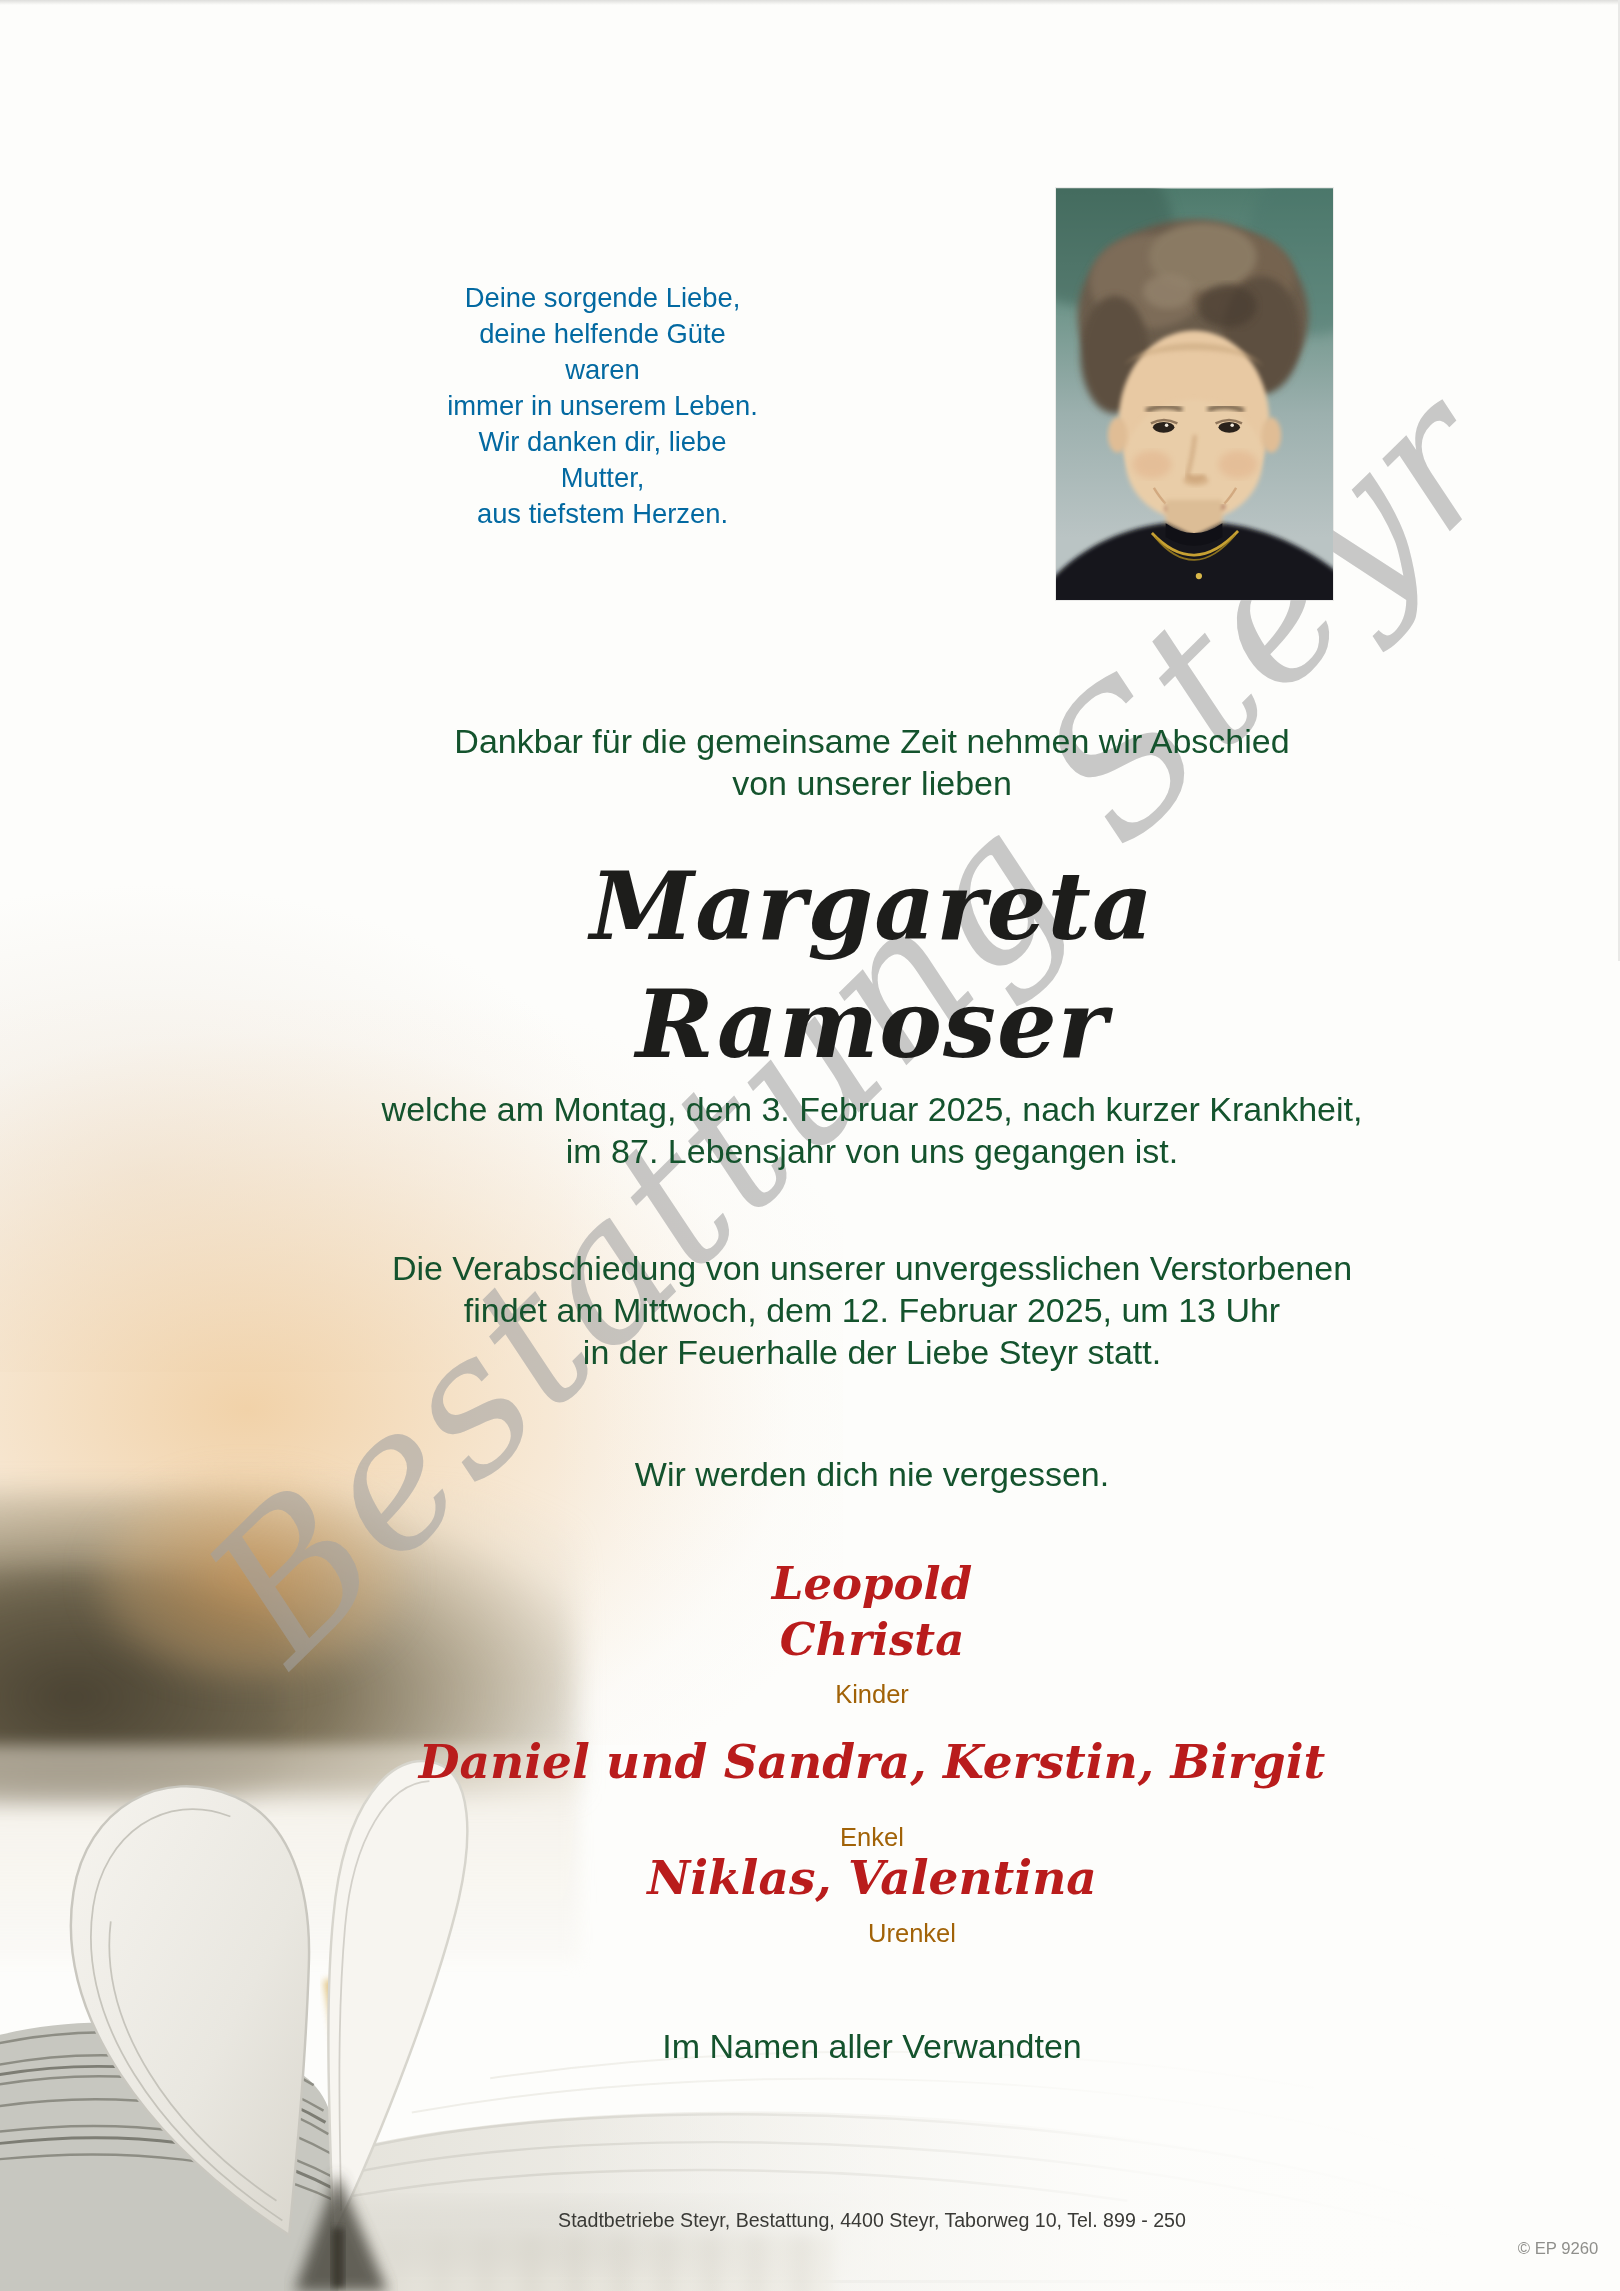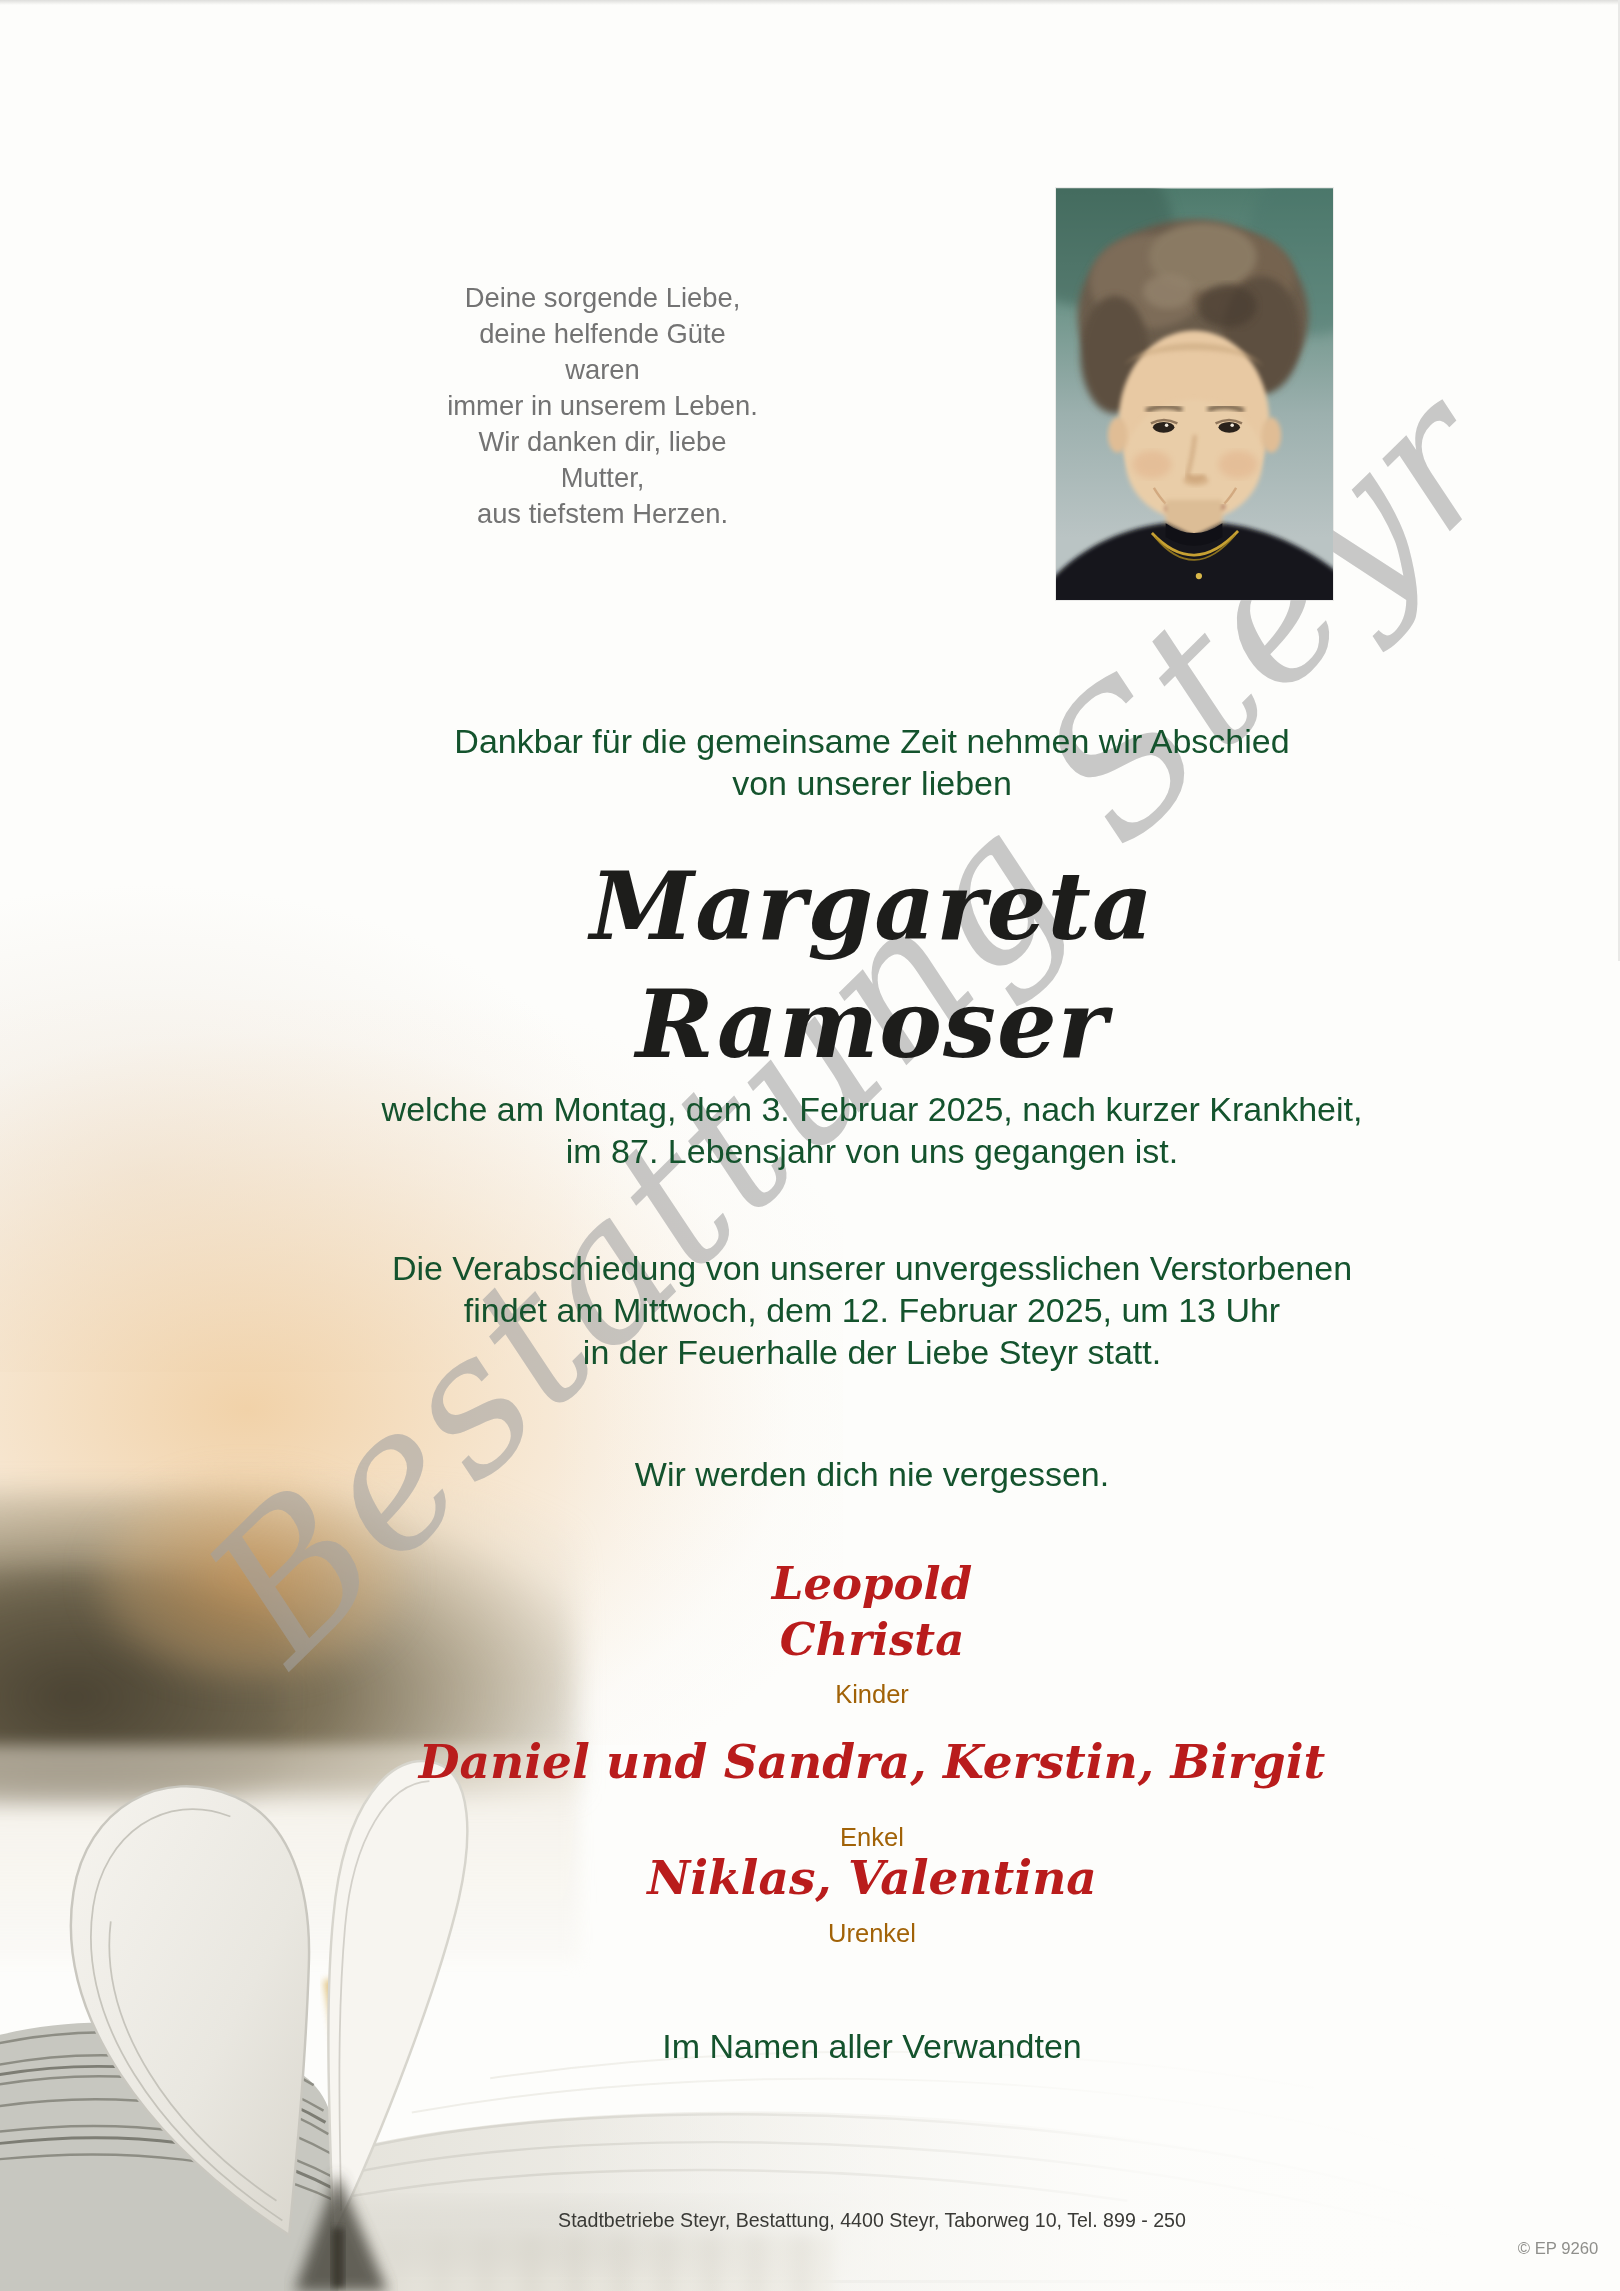--- a/index.html
+++ b/index.html
@@ -44,21 +44,21 @@
   .watermark{
     position:absolute;left:245px;top:1514px;z-index:2;
     font-family:"DejaVu Serif", serif; font-style:italic;
     font-size:191px; line-height:1.15; white-space:nowrap;
     color:#a2a2a2; opacity:.58; letter-spacing:3.9px;
     transform:rotate(-44.5deg); transform-origin:left center;
   }
 
   
   .txt{position:absolute;z-index:3;text-align:center;}
-  .poem{left:441px;top:280px;width:323px;font-size:27.4px;line-height:36px;color:#737373;}
+  .poem{left:441px;top:280px;width:323px;font-size:27.4px;line-height:36px;color:#0369a1;}
   .col{left:333px;width:1078px;}
   .body-line{font-size:34px;line-height:42px;color:#14532d;}
   .intro{top:720px;}
   .deceased-name{
     top:848px;
     font-family:"DejaVu Serif", serif;font-style:italic;font-weight:bold;
     font-size:94px;color:#1d1d1b;word-spacing:25.5px;letter-spacing:1px;line-height:1.25;
   }
   .passing{top:1088px;}
   .farewell{top:1247px;}
@@ -67,21 +67,21 @@
     font-family:"DejaVu Serif", serif;font-style:italic;font-weight:bold;
     color:#b91c1c;line-height:1.25;
   }
   .mourner-1{top:1556px;font-size:45px;}
   .mourner-2{top:1612px;font-size:45px;}
   .relation{font-size:25.5px;color:#a16207;line-height:1.3;}
   .relation-1{top:1678px;}
   .mourner-3{top:1733px;font-size:47px;}
   .relation-2{top:1821px;}
   .mourner-4{top:1849px;font-size:47px;}
-  .relation-3{top:1917px;}
+  .relation-3{top:1917px;padding-left:40px;}
   .closing{top:2025px;}
   .footer{top:2209px;font-size:19.6px;color:#3a3a36;}
   .print-code{position:absolute;z-index:3;right:21.6px;top:2239px;font-size:16.7px;color:#8f8f8b;}
 
   
   .photo{position:absolute;left:1056px;top:188px;width:277px;height:412px;z-index:3;
     box-shadow:0 0 0 1px rgba(200,200,200,.35);}
   .photo svg{display:block;}
 </style>
 </head>

